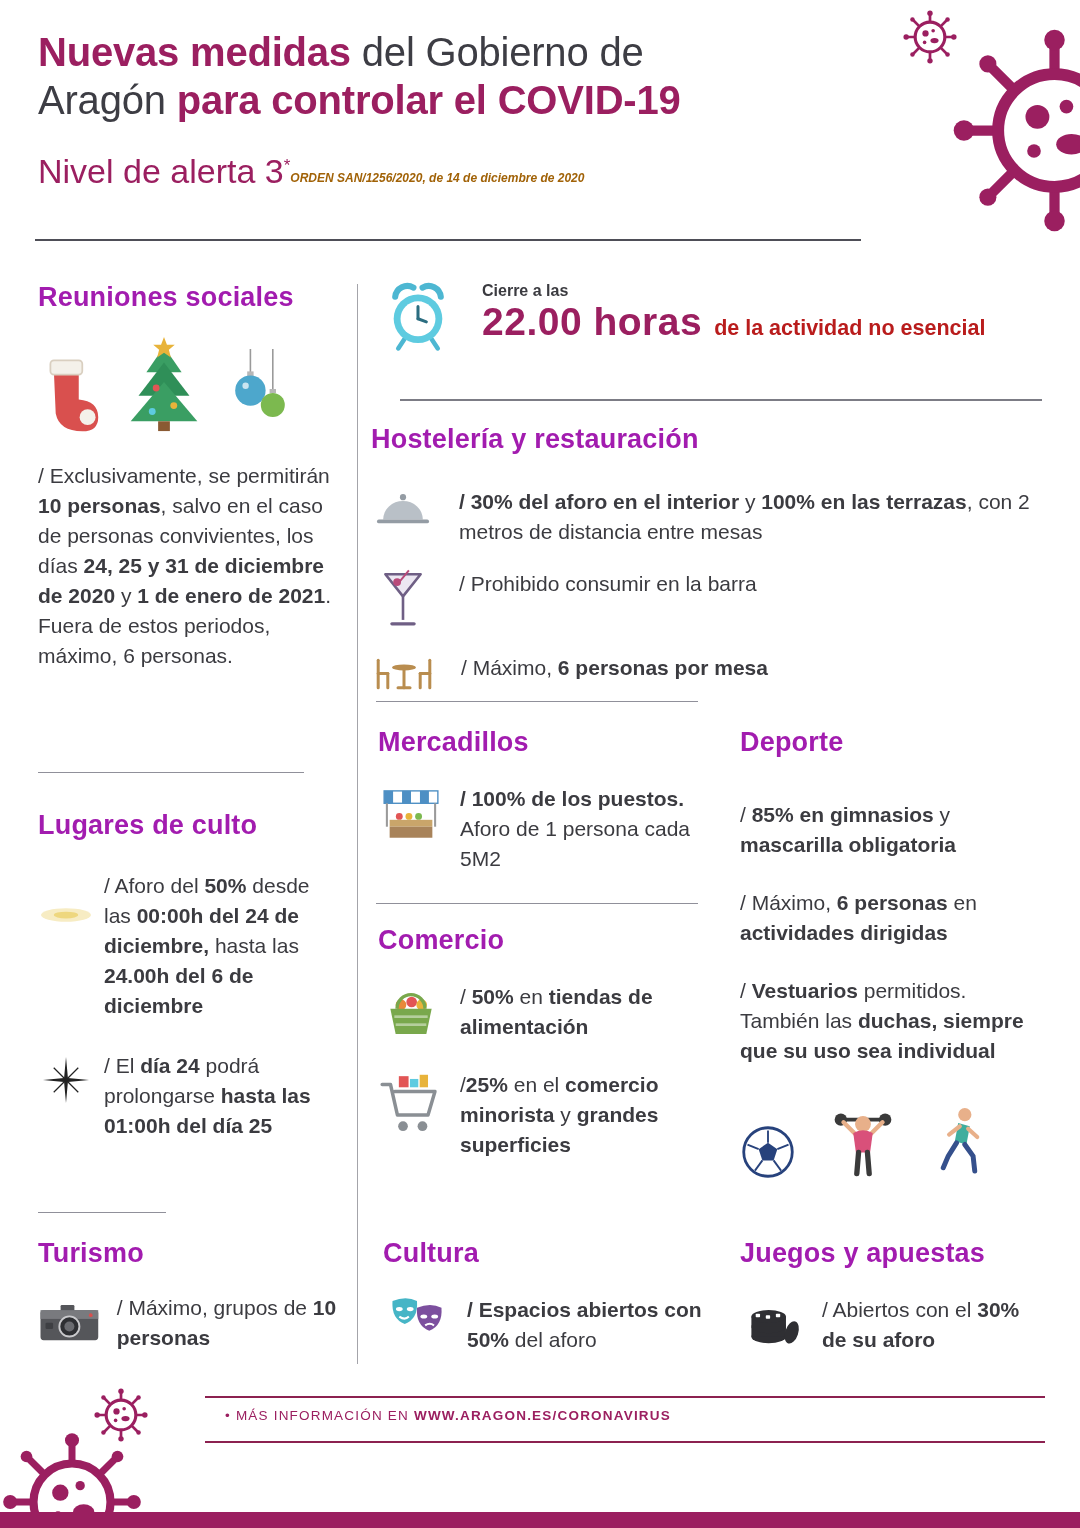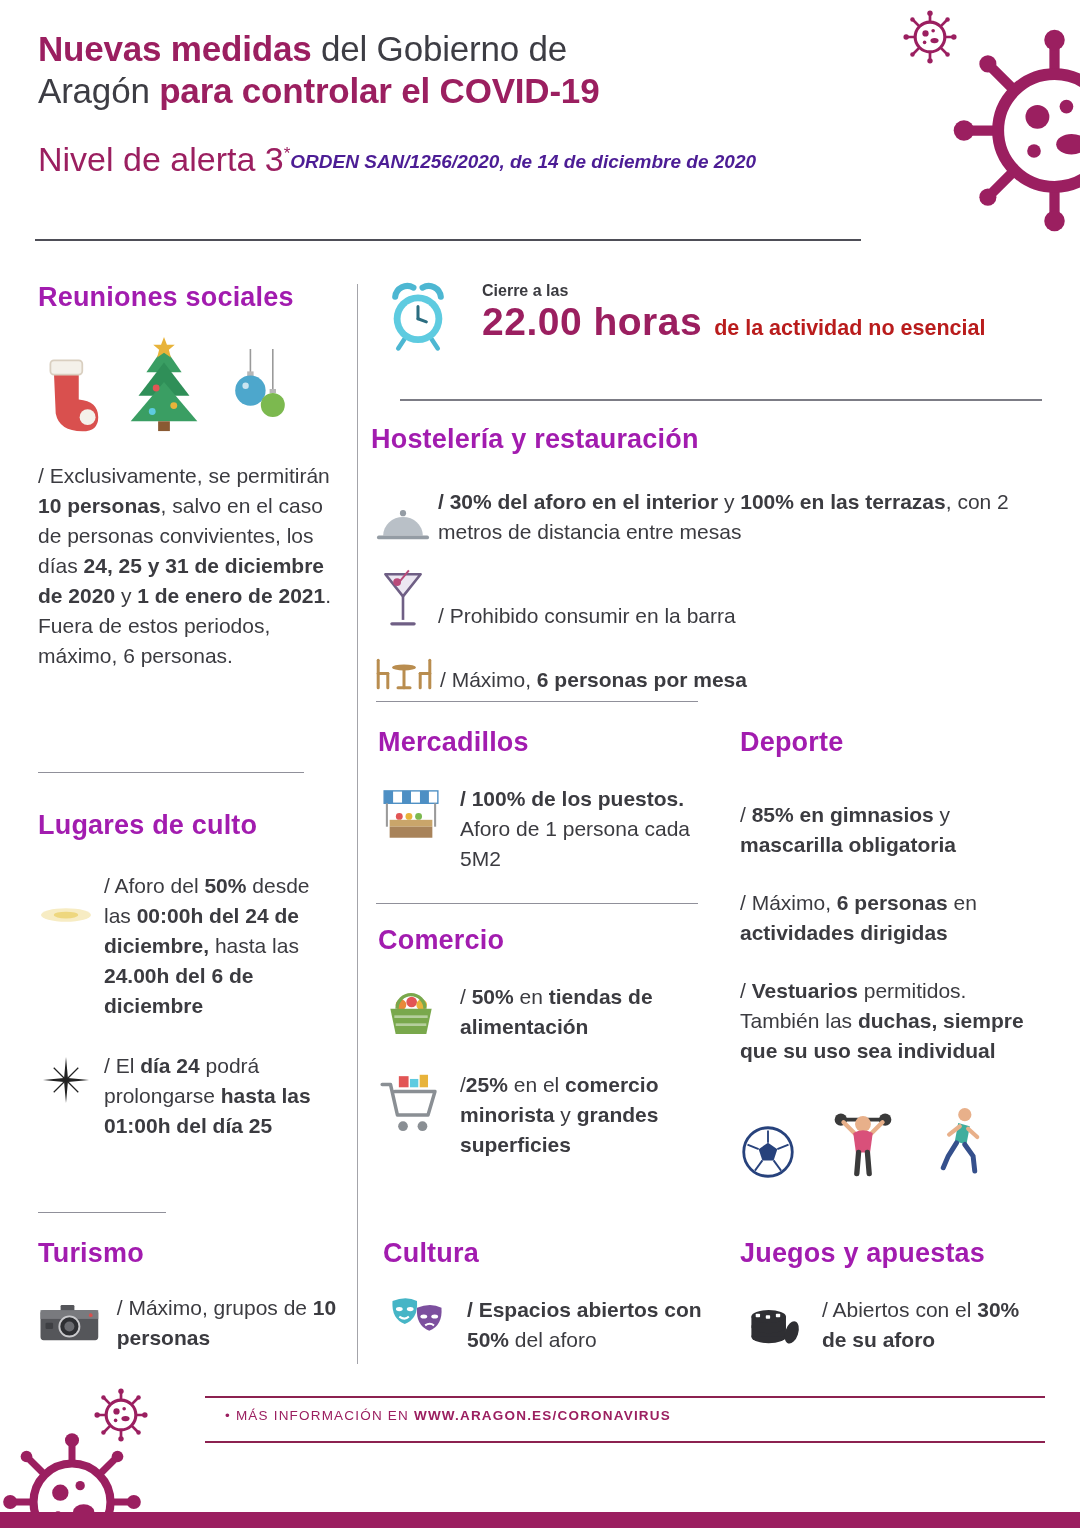--- a/index.html
+++ b/index.html
@@ -8,26 +8,26 @@
     position:relative; width:1080px; height:1528px; background:#fff;
     overflow:hidden; font-family:"Liberation Sans","DejaVu Sans",sans-serif;
     color:#3b3b40;
   }
   .abs { position:absolute; }
   .b { font-weight:700; }
   .accent { color:#9b1f60; }
 
   
   .hdr { left:38px; top:28px; width:840px; }
-  .title { font-size:35px; line-height:1.2; color:#3d3d44; font-weight:400; letter-spacing:-0.2px; }
+  .title { font-size:40px; line-height:1.2; color:#3d3d44; font-weight:400; letter-spacing:-0.2px; }
   .title .b.accent { color:#9b1f60; }
   .subtitle-row { display:flex; align-items:flex-end; margin-top:28px; }
   .alert { font-size:34px; color:#9b1f60; font-weight:400; }
   .alert sup { font-size:17px; }
-  .order { font-style:italic; font-size:19px; font-weight:700; color:#4c1d95; padding-bottom:6px; }
+  .order { font-style:italic; font-size:12px; font-weight:700; color:#a16207; padding-bottom:6px; }
   .header-rule { left:35px; top:239px; width:826px; height:2px; background:#4e4e57; }
 
   
   .h2 { font-size:27px; font-weight:700; color:#a21caf; letter-spacing:0.2px; }
   .body-text { font-size:21px; line-height:1.43; color:#3b3b40; }
   .rule { height:1px; background:#90909a; }
   .v-rule { left:357px; top:284px; width:1px; height:1080px; background:#a4a4aa; }
   .rule-left-1 { left:38px; top:772px; width:266px; }
   .rule-left-2 { left:38px; top:1212px; width:128px; }
   .rule-closure { left:400px; top:399px; width:642px; height:2px; background:#7c7c85; }
@@ -47,21 +47,21 @@
 
   
   .sec-closure { left:380px; top:274px; width:665px; display:flex; gap:26px; align-items:flex-start; }
   .closure-intro { font-size:16px; font-weight:700; margin-top:8px; color:#3b3b40; }
   .closure-line2 { display:flex; align-items:baseline; gap:12px; }
   .closure-time { font-size:39px; font-weight:700; color:#9b1f60; letter-spacing:0.5px; }
   .closure-suffix { font-size:21.5px; font-weight:700; color:#b91c1c; }
 
   
   .sec-hosteleria { left:371px; top:424px; width:662px; }
-  .host-row { display:flex; gap:3px; align-items:flex-end; margin-top:22px; }
+  .host-row { display:flex; gap:24px; align-items:flex-start; margin-top:22px; }
   .host-row.first { margin-top:32px; }
   .host-row .ico { flex:0 0 64px; display:flex; justify-content:center; }
 
   
   .sec-mercadillos { left:378px; top:727px; width:322px; }
   .icon-row { display:flex; gap:16px; margin-top:26px; align-items:flex-start; }
   .icon-row .ico { flex:0 0 66px; display:flex; justify-content:center; }
   .sec-comercio { left:378px; top:925px; width:322px; }
   .sec-comercio .icon-row.second { margin-top:28px; }
 

